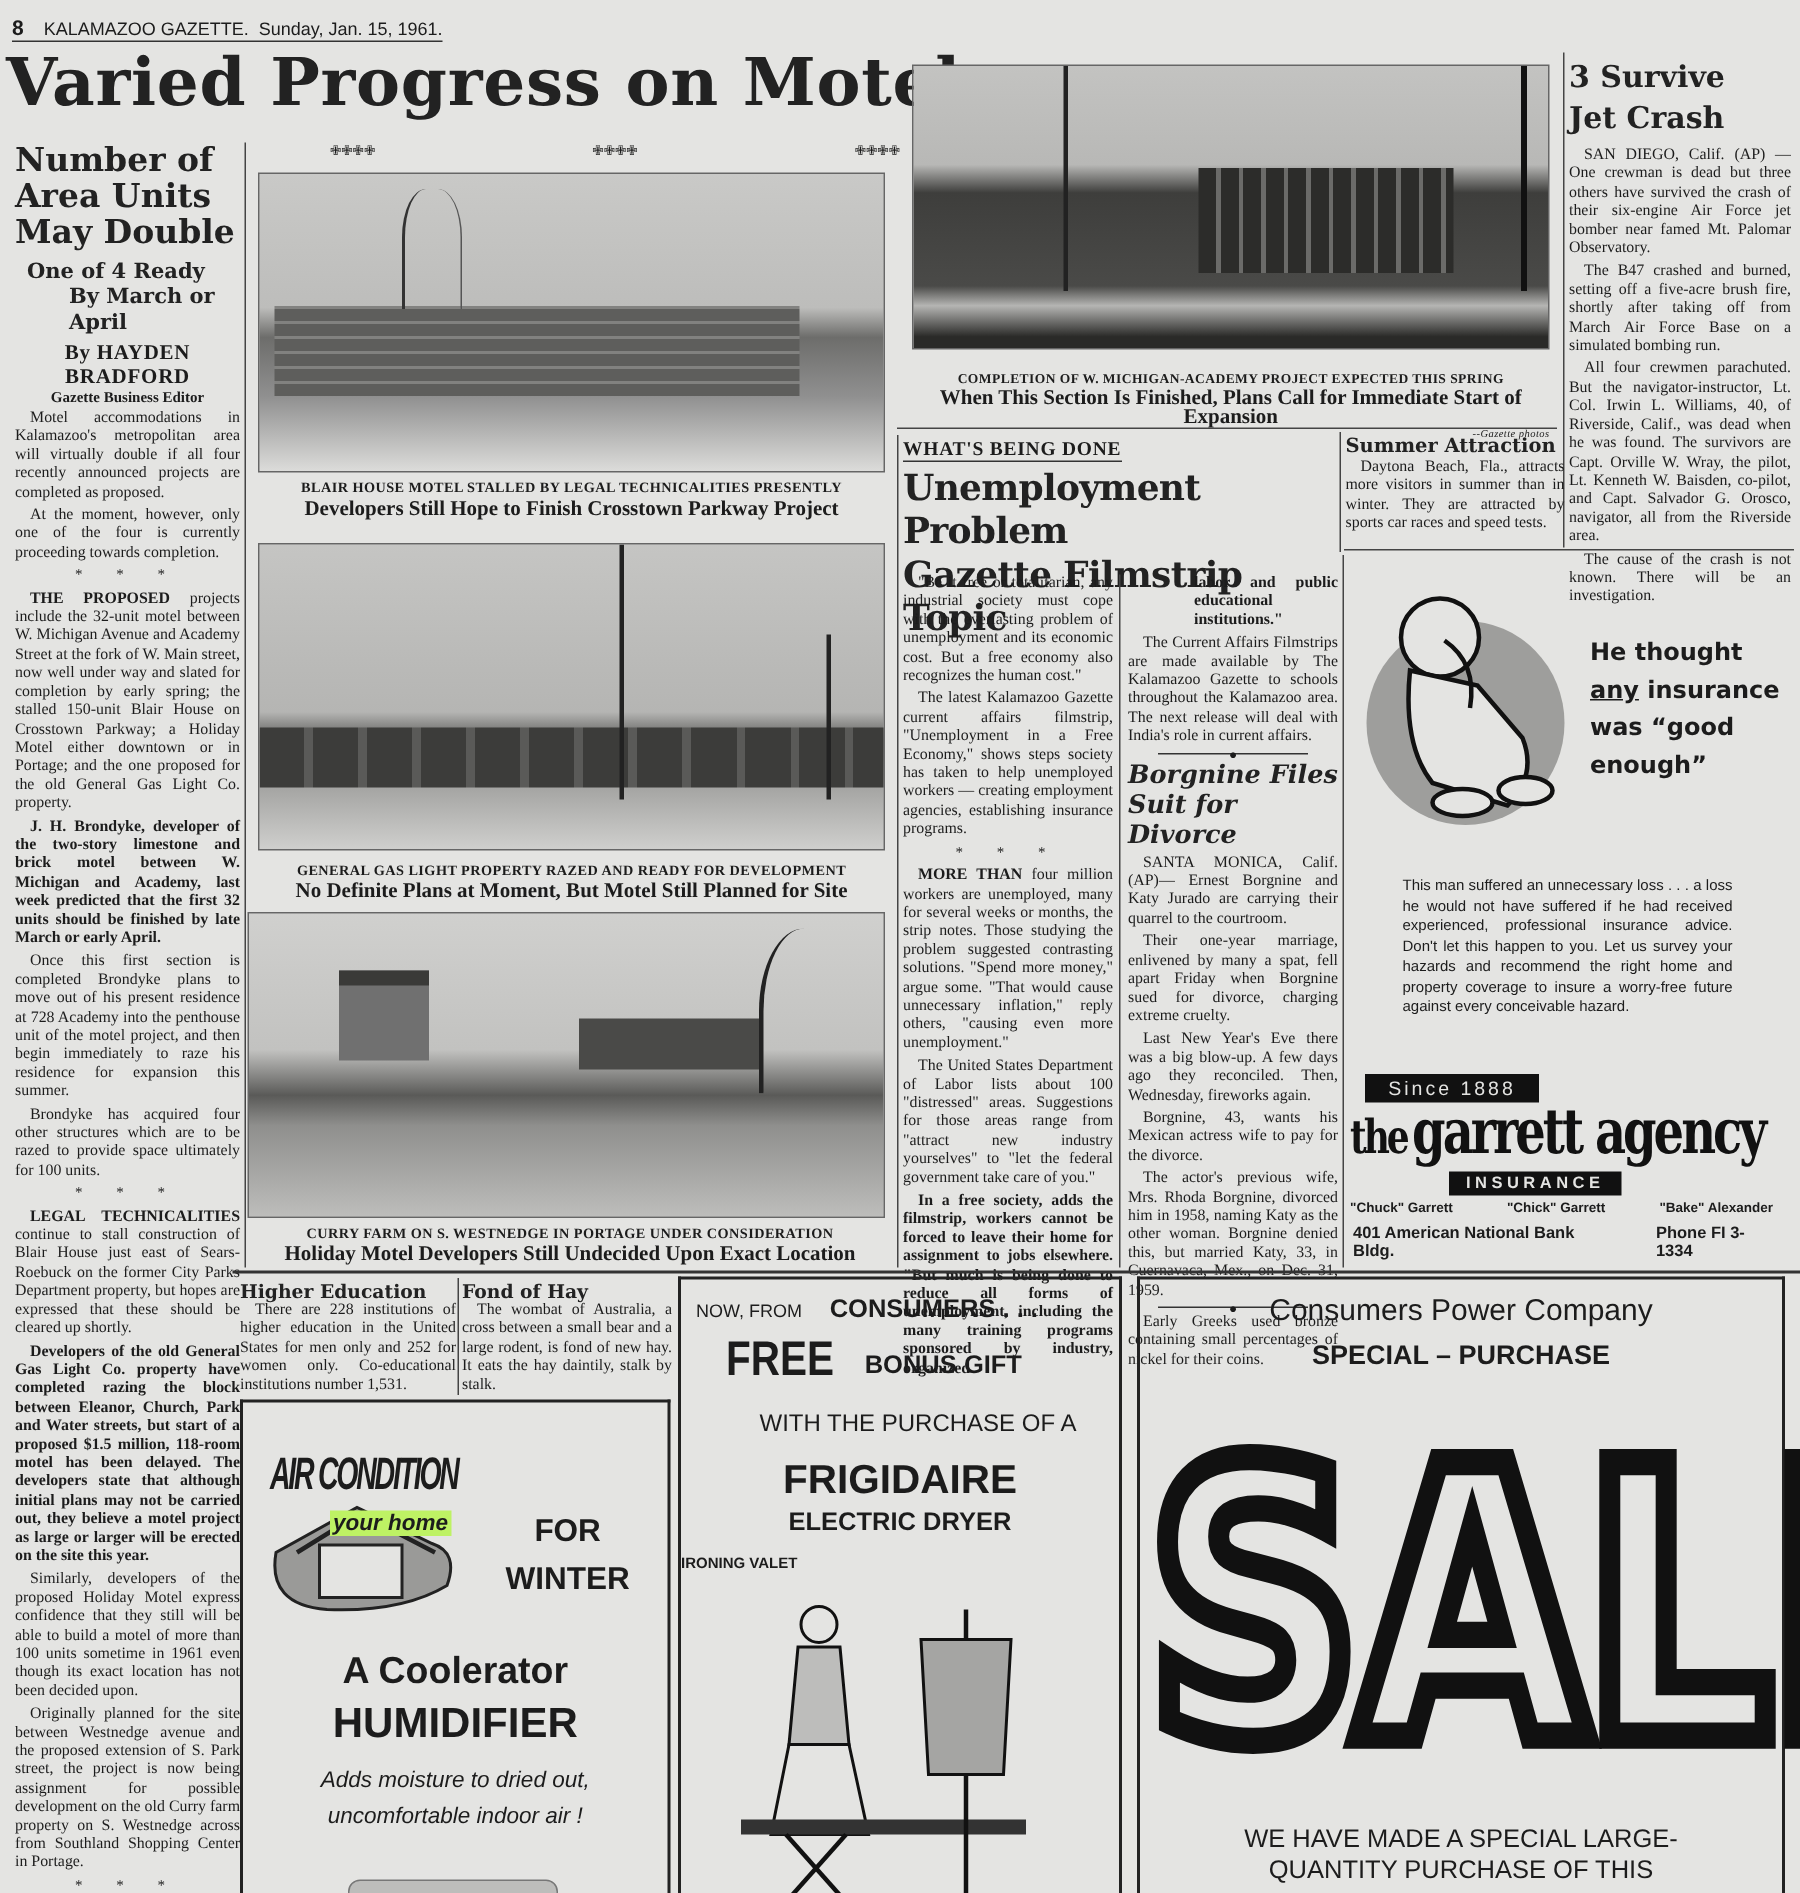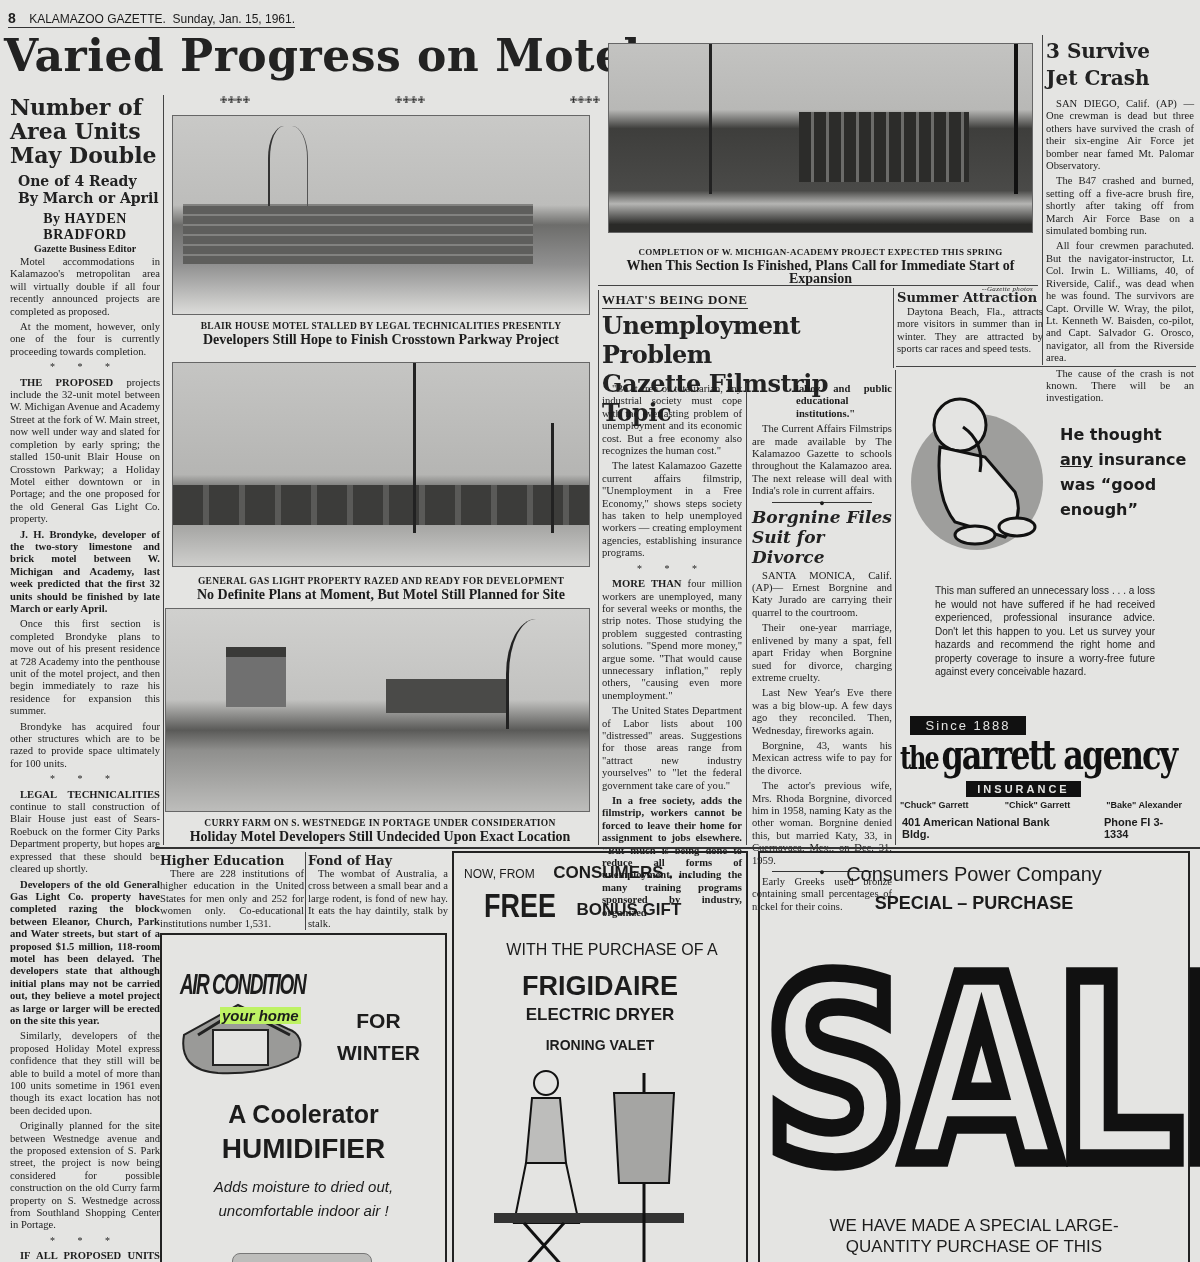--- a/index.html
+++ b/index.html
@@ -36,37 +36,37 @@
 <div class="abs banner">Varied Progress on Motels</div>
 
 <div class="abs" style="left:10px; top:95px; width:150px;">
   <div class="h-deck" style="font-size:22px; line-height:24px;">
     <div>Number of</div>
     <div>Area Units</div>
     <div>May Double</div>
   </div>
   <div class="h-deck" style="font-size:14px; line-height:17px; margin:6px 0 4px 8px; font-weight:normal;">
     <div style="font-weight:bold;">One of 4 Ready</div>
-    <div style="font-weight:bold;">By March or April</div>
+    <div style="font-weight:bold;margin-left:28px;">By March or April</div>
   </div>
   <div style="font-weight:bold; font-size:14px; text-align:center; letter-spacing:0.5px;">By HAYDEN BRADFORD</div>
   <div style="font-weight:bold; font-size:10px; text-align:center; margin-bottom:2px;">Gazette Business Editor</div>
   <div class="col-text" id="motels-body">
       <p>Motel accommodations in Kalamazoo's metropolitan area will virtually double if all four recently announced projects are completed as proposed.</p>
       <p>At the moment, however, only one of the four is currently proceeding towards completion.</p>
       <p class="stars" style="text-indent: 0px;">* * *</p>
       <p><b>THE PROPOSED</b> projects include the 32-unit motel between W. Michigan Avenue and Academy Street at the fork of W. Main street, now well under way and slated for completion by early spring; the stalled 150-unit Blair House on Crosstown Parkway; a Holiday Motel either downtown or in Portage; and the one proposed for the old General Gas Light Co. property.</p>
       <p class="bold">J. H. Brondyke, developer of the two-story limestone and brick motel between W. Michigan and Academy, last week predicted that the first 32 units should be finished by late March or early April.</p>
       <p>Once this first section is completed Brondyke plans to move out of his present residence at 728 Academy into the penthouse unit of the motel project, and then begin immediately to raze his residence for expansion this summer.</p>
       <p>Brondyke has acquired four other structures which are to be razed to provide space ultimately for 100 units.</p>
       <p class="stars" style="text-indent: 0px;">* * *</p>
       <p><b>LEGAL TECHNICALITIES</b> continue to stall construction of Blair House just east of Sears-Roebuck on the former City Parks Department property, but hopes are expressed that these should be cleared up shortly.</p>
       <p class="bold">Developers of the old General Gas Light Co. property have completed razing the block between Eleanor, Church, Park and Water streets, but start of a proposed $1.5 million, 118-room motel has been delayed. The developers state that although initial plans may not be carried out, they believe a motel project as large or larger will be erected on the site this year.</p>
       <p>Similarly, developers of the proposed Holiday Motel express confidence that they still will be able to build a motel of more than 100 units sometime in 1961 even though its exact location has not been decided upon.</p>
-      <p>Originally planned for the site between Westnedge avenue and the proposed extension of S. Park street, the project is now being considered for possible construction on the old Curry farm property on S. Westnedge across from Southland Shopping Center in Portage.</p>
+      <p>Originally planned for the site between Westnedge avenue and the proposed extension of S. Park street, the project is now being assignment for possible development on the old Curry farm property on S. Westnedge across from Southland Shopping Center in Portage.</p>
       <p class="stars" style="text-indent: 0px;">* * *</p>
       <p><b>IF ALL PROPOSED UNITS</b> were completed as proposed, the total added in the metropolitan area would be more than 450, and possibly as many as 500. This would be double the present total of 230 motel rooms in the Kalamazoo metropolitan area listed by the Kalamazoo County Chamber of Commerce.</p>
     </div>
 </div>
 <div class="abs rule-v" style="left:163px; top:95px; height:750px;"></div>
 
 <div class="abs" style="left:220px; top:95px; width:380px; font-size:9px; display:flex; justify-content:space-between;">
   <span>✙✙✙✙</span>
   <span>✙✙✙✙</span>
   <span>✙✙✙✙</span>
@@ -254,21 +254,21 @@
     <span style="font-size:12px;">NOW, FROM</span>
     <span style="font-size:17px; font-weight:bold; margin-left:14px;">CONSUMERS . . .</span>
   </div>
   <div class="abs sans" style="left:30px; top:38px; white-space:nowrap;">
     <span style="font-size:27px; font-weight:bold; display:inline-block; transform:scaleY(1.2);">FREE</span>
     <span style="font-size:17px; font-weight:bold; margin-left:16px;">BONUS GIFT</span>
   </div>
   <div class="abs sans" style="left:12px; top:88px; width:292px; text-align:center; font-size:16px;">WITH THE PURCHASE OF A</div>
   <div class="abs sans" style="left:0; top:118px; width:292px; text-align:center; font-size:27px; font-weight:bold;">FRIGIDAIRE</div>
   <div class="abs sans" style="left:0; top:152px; width:292px; text-align:center; font-size:17px; font-weight:bold;">ELECTRIC DRYER</div>
-  <div class="abs sans" style="left:0; top:184px; width:292px; text-align:center; font-size:14px; font-weight:bold;">IRONING VALET</div>
+  <div class="abs sans" style="left:0; top:184px; width:292px; font-size:10px; font-weight:bold;">IRONING VALET</div>
   <svg class="abs" style="left:30px; top:210px;" width="240" height="210" viewBox="0 0 240 210">
     <circle cx="62" cy="20" r="12" fill="#e4e4e2" stroke="#111" stroke-width="2"></circle>
     <path d="M48 35 L76 35 L82 100 L42 100 Z" fill="#bdbdbb" stroke="#111" stroke-width="2"></path>
     <path d="M42 100 L30 160 L95 160 L82 100 Z" fill="#e4e4e2" stroke="#111" stroke-width="2"></path>
     <rect x="10" y="150" width="190" height="10" fill="#333"></rect>
     <line x1="40" y1="160" x2="80" y2="205" stroke="#111" stroke-width="3"></line>
     <line x1="80" y1="160" x2="40" y2="205" stroke="#111" stroke-width="3"></line>
     <line x1="160" y1="10" x2="160" y2="200" stroke="#111" stroke-width="3"></line>
     <path d="M130 30 L190 30 L185 120 L135 120 Z" fill="#a5a5a3" stroke="#111" stroke-width="2"></path>
   </svg>

